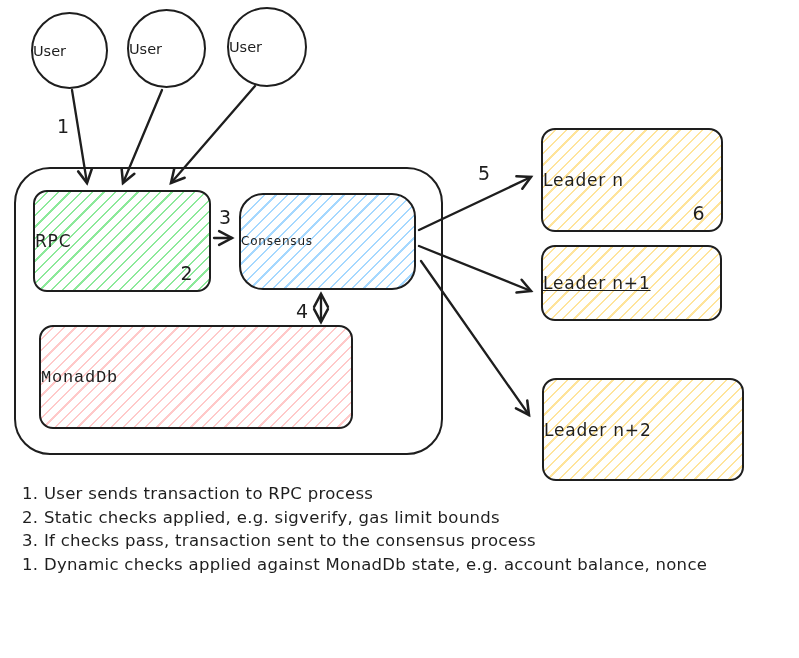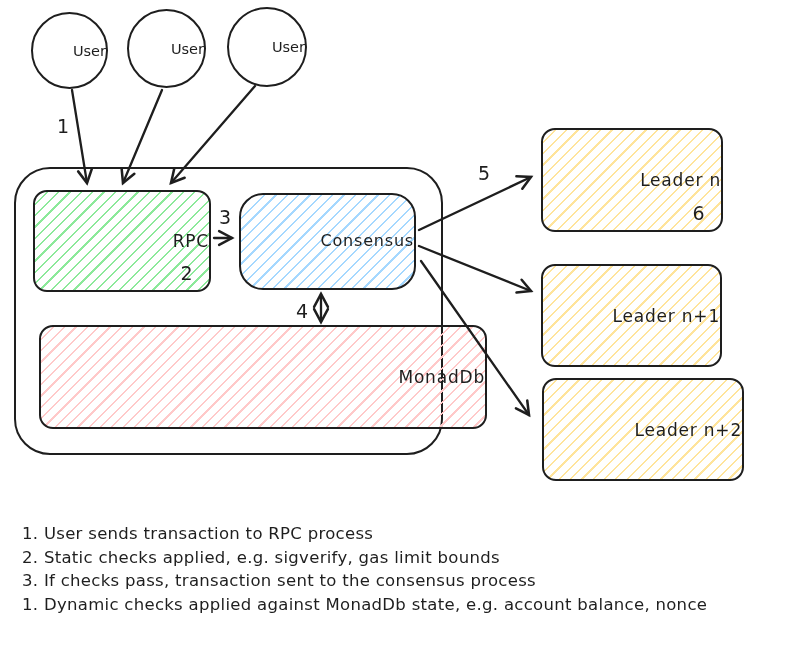--- a/index.html
+++ b/index.html
@@ -6,73 +6,72 @@
   .canvas {
     position:relative; width:799px; height:658px; overflow:hidden;
     background:#ffffff;
     font-family:"DejaVu Sans", "Liberation Sans", sans-serif;
     color:var(--stroke, #1e1e1e);
   }
   
   .node {
     position:absolute; box-sizing:border-box;
     border:2.5px solid var(--stroke, #1e1e1e);
-    display:flex; align-items:center; justify-content:flex-end;
+    display:flex; align-items:center; justify-content:flex-start;
     text-align:center;
   }
   .circle { border-radius:50%; background:#fff; font-size:14.5px; }
   .roundbox { border-radius:14px; }
   .hatch {
     background-image:repeating-linear-gradient(135deg,
       var(--hc) 0px, var(--hc) 1.6px, transparent 1.6px, transparent 8px);
   }
   .outer-box {
     position:absolute; box-sizing:border-box;
     border:2.5px solid var(--stroke, #1e1e1e);
     border-radius:36px; background:transparent;
   }
   .green  { --hc: var(--green-hatch,  #8ce99a); }
   .blue   { --hc: var(--blue-hatch,   #a5d8ff); }
   .red    { --hc: var(--red-hatch,    #ffc9c9); }
   .yellow { --hc: var(--yellow-hatch, #ffe49b); }
 
   .node-label { font-size:17px; letter-spacing:0.8px; }
-  .node-label.small { font-size:16px; line-height:1.55; }
+  .node-label.small { font-size:12px; line-height:1.55; }
   .badge {
     position:absolute; right:16px; bottom:6px;
     font-size:19px; letter-spacing:0.5px;
   }
   
   #user1 { left:31px;  top:12px; width:77px; height:77px; }
   #user2 { left:127px; top:9px;  width:79px; height:79px; }
   #user3 { left:227px; top:7px;  width:80px; height:80px; }
   #container { left:14px; top:167px; width:429px; height:288px; }
   #rpc       { left:33px;  top:190px; width:178px; height:102px; }
   #consensus { left:239px; top:193px; width:177px; height:97px; border-radius:24px; }
-  #monaddb   { left:39px;  top:325px; width:448px; height:104px; }
+  #monaddb   { left:39px;  top:325px; width:314px; height:104px;font-family:Liberation Mono, monospace; }
   #leader-n  { left:541px; top:128px; width:182px; height:104px; }
-  #leader-n1 { left:541px; top:264px; width:181px; height:103px; }
+  #leader-n1 { left:541px; top:245px; width:181px; height:76px;text-decoration:underline; }
   #leader-n2 { left:542px; top:378px; width:202px; height:103px; }
 
   .arrow-num {
     position:absolute; font-size:19px; letter-spacing:0.5px;
   }
   #num1 { left:57px;  top:115px; }
   #num3 { left:219px; top:206px; }
   #num4 { left:296px; top:300px; }
   #num5 { left:478px; top:162px; }
 
   svg.arrows { position:absolute; left:0; top:0; pointer-events:none; }
 
   
   .steps {
     position:absolute; left:22px; top:482px; width:770px;
     font-size:16.5px; line-height:23.5px; letter-spacing:0.3px;
     white-space:nowrap;
-    margin-top:40px;
   }
 </style>
 </head>
 <body>
 
 <div class="canvas">
 
   <div class="node circle" id="user1">
     <span>User</span>
   </div>

